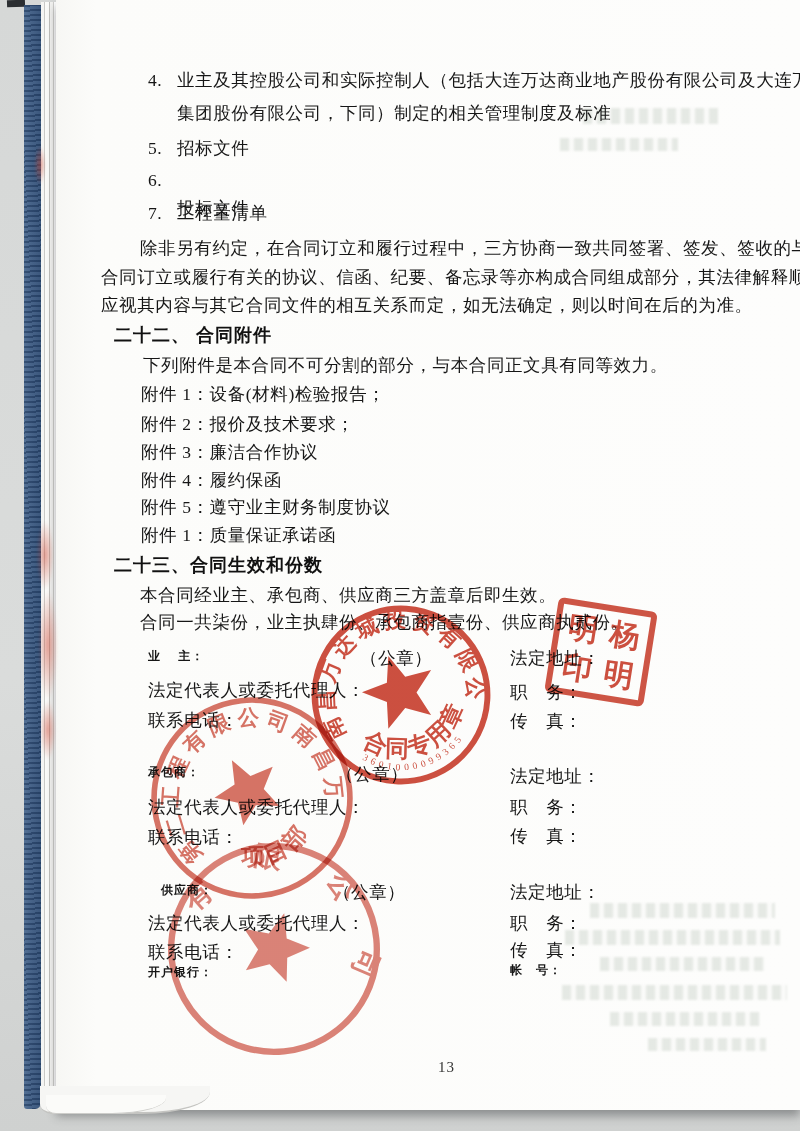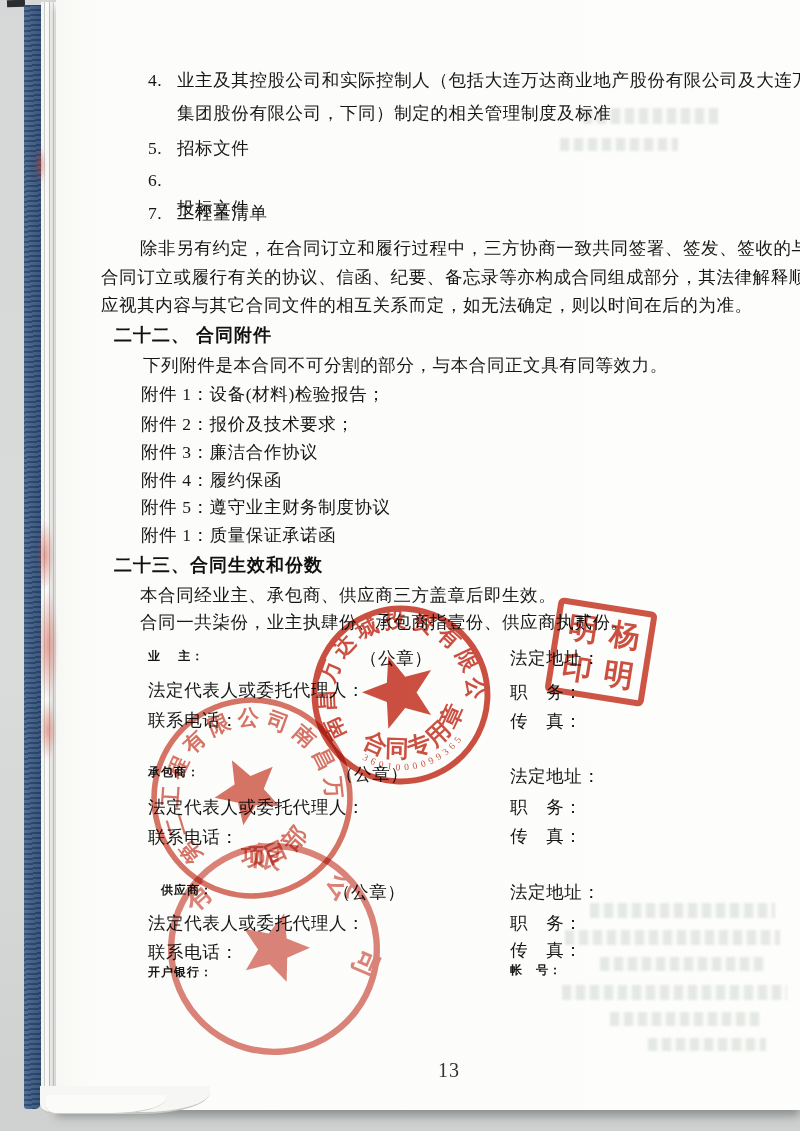--- a/index.html
+++ b/index.html
@@ -21,21 +21,21 @@
     background:linear-gradient(90deg,#f7f7f4 0,#fcfcfa 40px,#fdfdfc 100%);
     box-shadow:0 6px 9px rgba(60,62,64,.45);}
   .bottom-curl{position:absolute;left:40px;top:1086px;width:170px;height:26px;background:#f6f6f4;
     border-bottom:2px solid #c4c4c1;border-radius:0 0 40% 12px / 0 0 22px 10px;}
   .bottom-curl2{position:absolute;left:46px;top:1095px;width:120px;height:18px;background:#fbfbf9;
     border-bottom:1px solid #cdcdca;border-radius:0 0 45% 10px / 0 0 16px 8px;}
   
   .ln{position:absolute;white-space:pre;font-size:17.5px;line-height:1;color:#161616;letter-spacing:.6px;}
   .b{font-weight:bold;font-family:"Liberation Sans","DejaVu Sans",sans-serif;letter-spacing:1px;font-size:12px;}
   .hd{font-weight:bold;font-family:"Liberation Sans","DejaVu Sans",sans-serif;font-size:18px;letter-spacing:1px;color:#111;}
-  .pgno{font-size:20px;letter-spacing:1px;color:#333;}
+  .pgno{font-size:15px;letter-spacing:1px;color:#333;}
   
   .bleed{position:absolute;opacity:.5;filter:blur(1.1px);
     background:repeating-linear-gradient(90deg,rgba(120,140,120,.35) 0 9px,rgba(120,140,120,.05) 9px 14px);}
   
   .seal{position:absolute;mix-blend-mode:multiply;}
   .seal svg{width:100%;height:100%;overflow:visible;}
   .smudge{position:absolute;background:radial-gradient(ellipse at center,rgba(205,70,50,.5),rgba(205,70,50,0) 70%);filter:blur(1px);}
   .sq-seal{position:absolute;left:551px;top:604px;width:100px;height:96px;transform:rotate(9deg);
     border:6px solid rgba(199,56,38,.85);border-radius:6px;mix-blend-mode:multiply;
     display:grid;grid-template-columns:1fr 1fr;align-items:center;justify-items:center;

